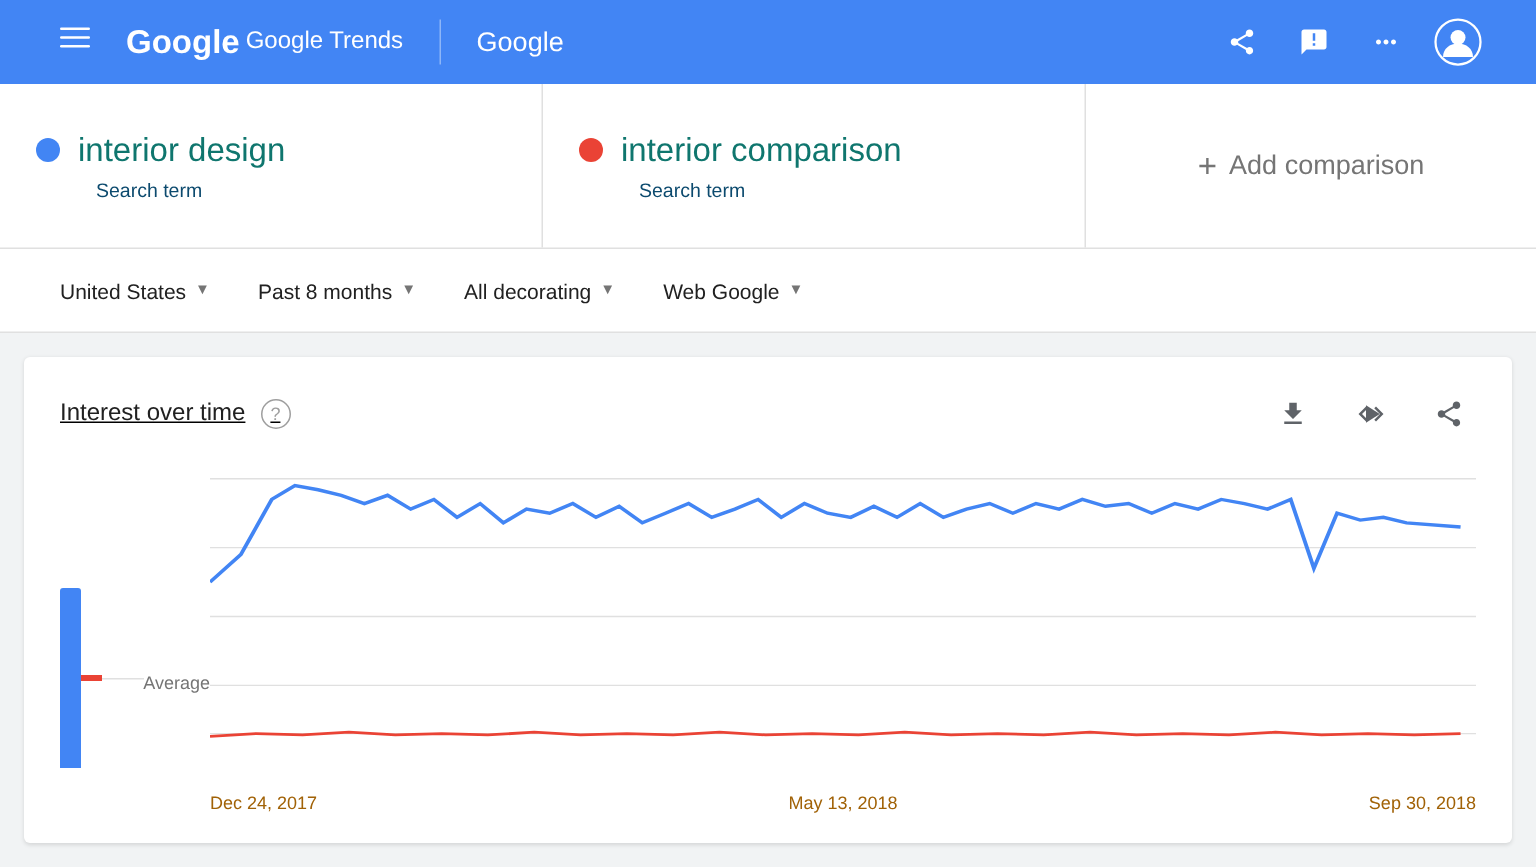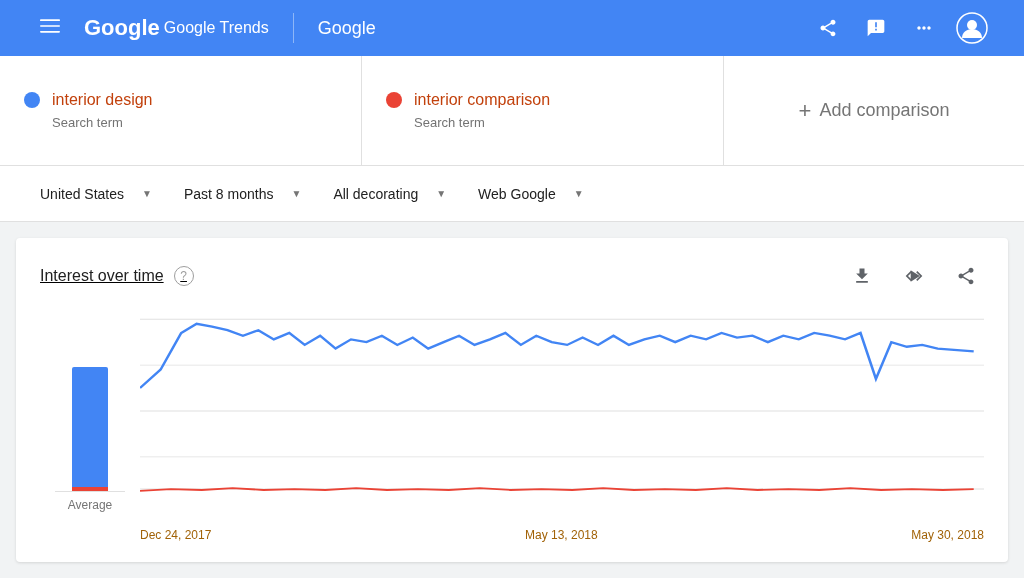--- a/index.html
+++ b/index.html
@@ -81,28 +81,28 @@
       align-items: center;
       gap: 12px;
     }
     .term-dot {
       width: 16px;
       height: 16px;
       border-radius: 50%;
       flex-shrink: 0;
     }
     .term-name {
-      font-size: 16px;
-      color: #c2410c;
+      font-size: 22px;
+      color: #0f766e;
       font-weight: 400;
     }
     .term-type {
       font-size: 13px;
-      color: #737373;
-      margin-left: 28px;
+      color: #0c4a6e;
+      margin-left: 40px;
     }
     .add-comparison {
       flex: 0 0 300px;
       display: flex;
       align-items: center;
       justify-content: center;
       gap: 8px;
       color: #757575;
       font-size: 18px;
       cursor: pointer;
@@ -118,21 +118,21 @@
       display: flex;
       align-items: center;
       padding: 0 24px;
       height: 56px;
       gap: 0;
       border-bottom: 1px solid #e0e0e0;
     }
     .filter-btn {
       display: flex;
       align-items: center;
-      gap: 18px;
+      gap: 6px;
       padding: 8px 16px;
       border-radius: 4px;
       cursor: pointer;
       font-size: 14px;
       color: #212121;
       border: none;
       background: none;
     }
     .filter-chevron {
       font-size: 10px;
@@ -206,21 +206,21 @@
     .chart-left {
       width: 100px;
       display: flex;
       flex-direction: column;
       align-items: center;
       justify-content: flex-end;
       padding-bottom: 30px;
     }
     .bar-container {
       display: flex;
-      flex-direction: column;
+      flex-direction: row;
       align-items: center;
       width: 100%;
     }
     .avg-bar-blue {
       width: 36px;
       background: #4285f4;
       border-radius: 2px 2px 0 0;
     }
     .avg-bar-red {
       width: 36px;
@@ -479,18 +479,18 @@
               750,195
               780,196
               810,195
             "></polyline>
         </svg>
 
         
         <div class="x-labels">
           <span>Dec 24, 2017</span>
           <span>May 13, 2018</span>
-          <span>May 30, 2018</span>
+          <span>Sep 30, 2018</span>
         </div>
       </div>
     </div>
   </div>
 </div>
 
 </body></html>

